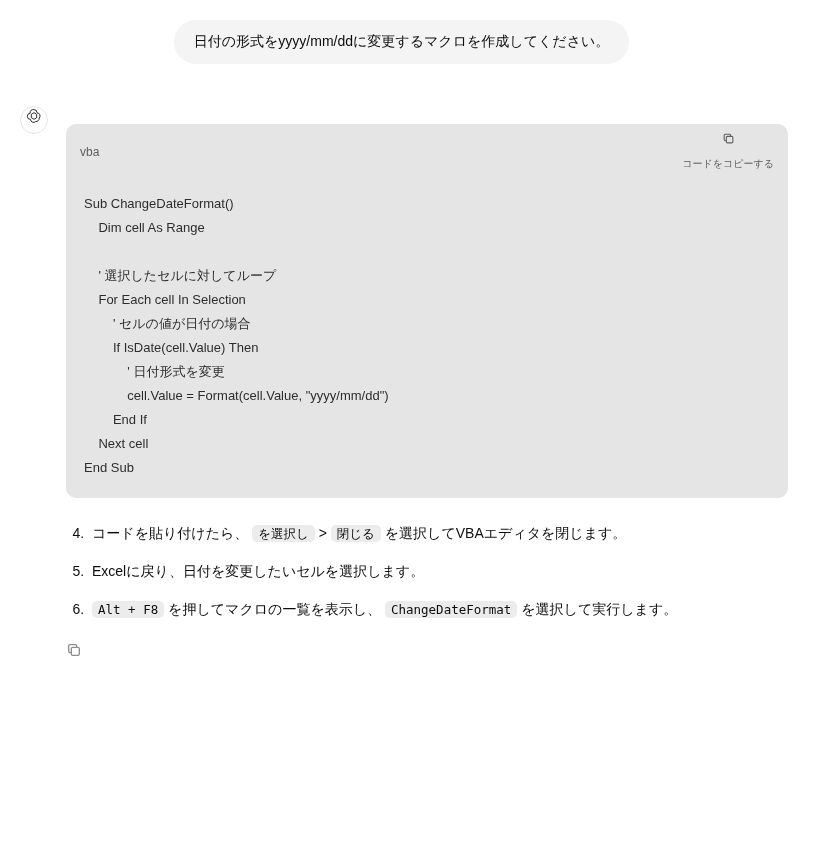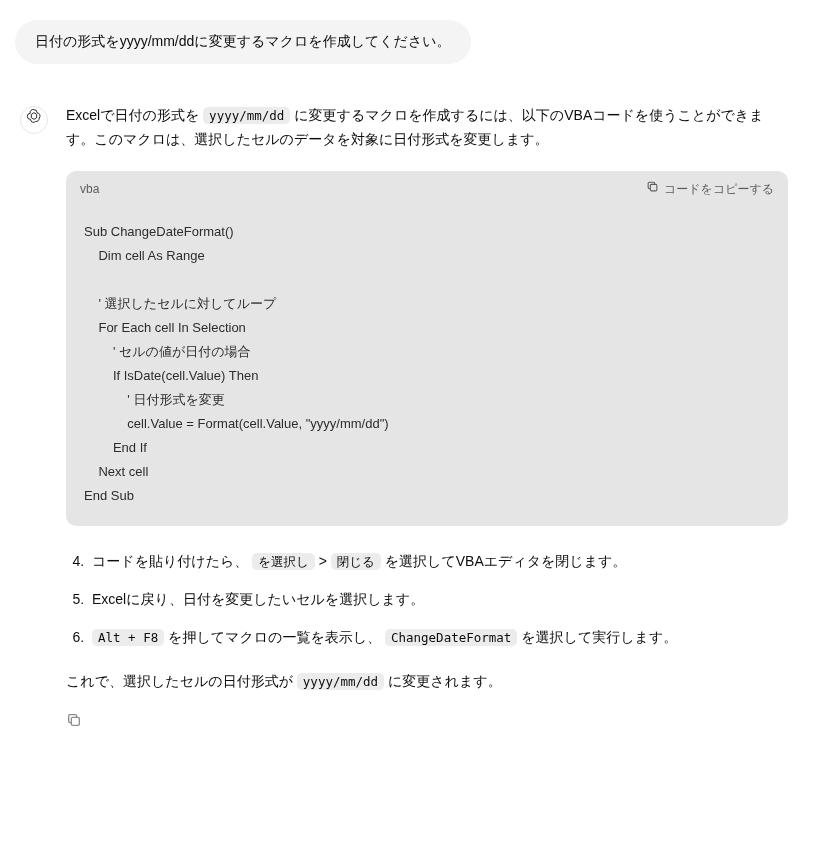--- a/index.html
+++ b/index.html
@@ -11,21 +11,21 @@
       font-family: -apple-system, BlinkMacSystemFont, "Segoe UI", "Hiragino Sans", "Meiryo", sans-serif;
       background: #ffffff;
       width: 813px;
       padding: 20px 15px;
       color: #0d0d0d;
       font-size: 14px;
       line-height: 1.7;
     }
     .user-message-row {
       display: flex;
-      justify-content: flex-start;
+      justify-content: center;
       margin-bottom: 40px;
       padding-right: 10px;
     }
     .user-bubble {
       background: #f4f4f4;
       border-radius: 24px;
       padding: 10px 20px;
       color: #0d0d0d;
       font-size: 14px;
       max-width: 85%;
@@ -86,21 +86,22 @@
       padding: 8px 14px 6px 14px;
       color: #5d5d5d;
       font-size: 12px;
     }
     .copy-btn {
       display: flex;
       align-items: center;
       gap: 5px;
       cursor: pointer;
       color: #5d5d5d;
-      font-size: 12px;
+      font-size: 10px;
+      flex-direction: column;
     }
     .copy-btn svg {
       width: 13px;
       height: 13px;
     }
     .code-body {
       padding: 14px 18px 18px 18px;
       font-family: Liberation Sans, sans-serif;
       font-size: 13px;
       white-space: pre;
@@ -131,23 +132,20 @@
   <div class="avatar">
     <span>
       <svg viewBox="0 0 24 24" fill="none" stroke="#0d0d0d" stroke-width="1.3">
         <path d="M12 2.5a4.5 4.5 0 0 1 4.5 4.5v.3a4.5 4.5 0 0 1 3.2 7.7 4.5 4.5 0 0 1-5.2 5.2 4.5 4.5 0 0 1-7.7-3.2h-.3A4.5 4.5 0 0 1 2 12.5a4.5 4.5 0 0 1 4.3-4.5A4.5 4.5 0 0 1 12 2.5z"></path>
         <path d="M8 9.5 12 7l4 2.5v5L12 17l-4-2.5z"></path>
       </svg>
     </span>
   </div>
   <div class="assistant-content">
 
-    <p>
-      <span>Excelで日付の形式を </span><span class="inline-code">yyyy/mm/dd</span><span> に変更するマクロを作成するには、以下のVBAコードを使うことができます。このマクロは、選択したセルのデータを対象に日付形式を変更します。</span>
-    </p>
 
 
     <div class="code-block">
       <div class="code-header">
         <span>vba</span>
         <div class="copy-btn">
           <span>
             <svg viewBox="0 0 24 24" fill="none" stroke="currentColor" stroke-width="2">
               <rect x="8" y="8" width="12" height="12" rx="2"></rect>
               <path d="M16 8V6a2 2 0 0 0-2-2H6a2 2 0 0 0-2 2v8a2 2 0 0 0 2 2h2"></path>
@@ -175,23 +173,20 @@
         <span>コードを貼り付けたら、 </span><span class="inline-code">を選択し</span><span> &gt; </span><span class="inline-code">閉じる</span><span> を選択してVBAエディタを閉じます。</span>
       </li>
       <li>
         <span>Excelに戻り、日付を変更したいセルを選択します。</span>
       </li>
       <li>
         <span class="inline-code">Alt + F8</span><span> を押してマクロの一覧を表示し、 </span><span class="inline-code">ChangeDateFormat</span><span> を選択して実行します。</span>
       </li>
     </ol>
 
-    <p>
-      <span>これで、選択したセルの日付形式が </span><span class="inline-code">yyyy/mm/dd</span><span> に変更されます。</span>
-    </p>
 
     <div class="bottom-copy">
       <span>
         <svg viewBox="0 0 24 24" fill="none" stroke="currentColor" stroke-width="2">
           <rect x="8" y="8" width="12" height="12" rx="2"></rect>
           <path d="M16 8V6a2 2 0 0 0-2-2H6a2 2 0 0 0-2 2v8a2 2 0 0 0 2 2h2"></path>
         </svg>
       </span>
     </div>
 

